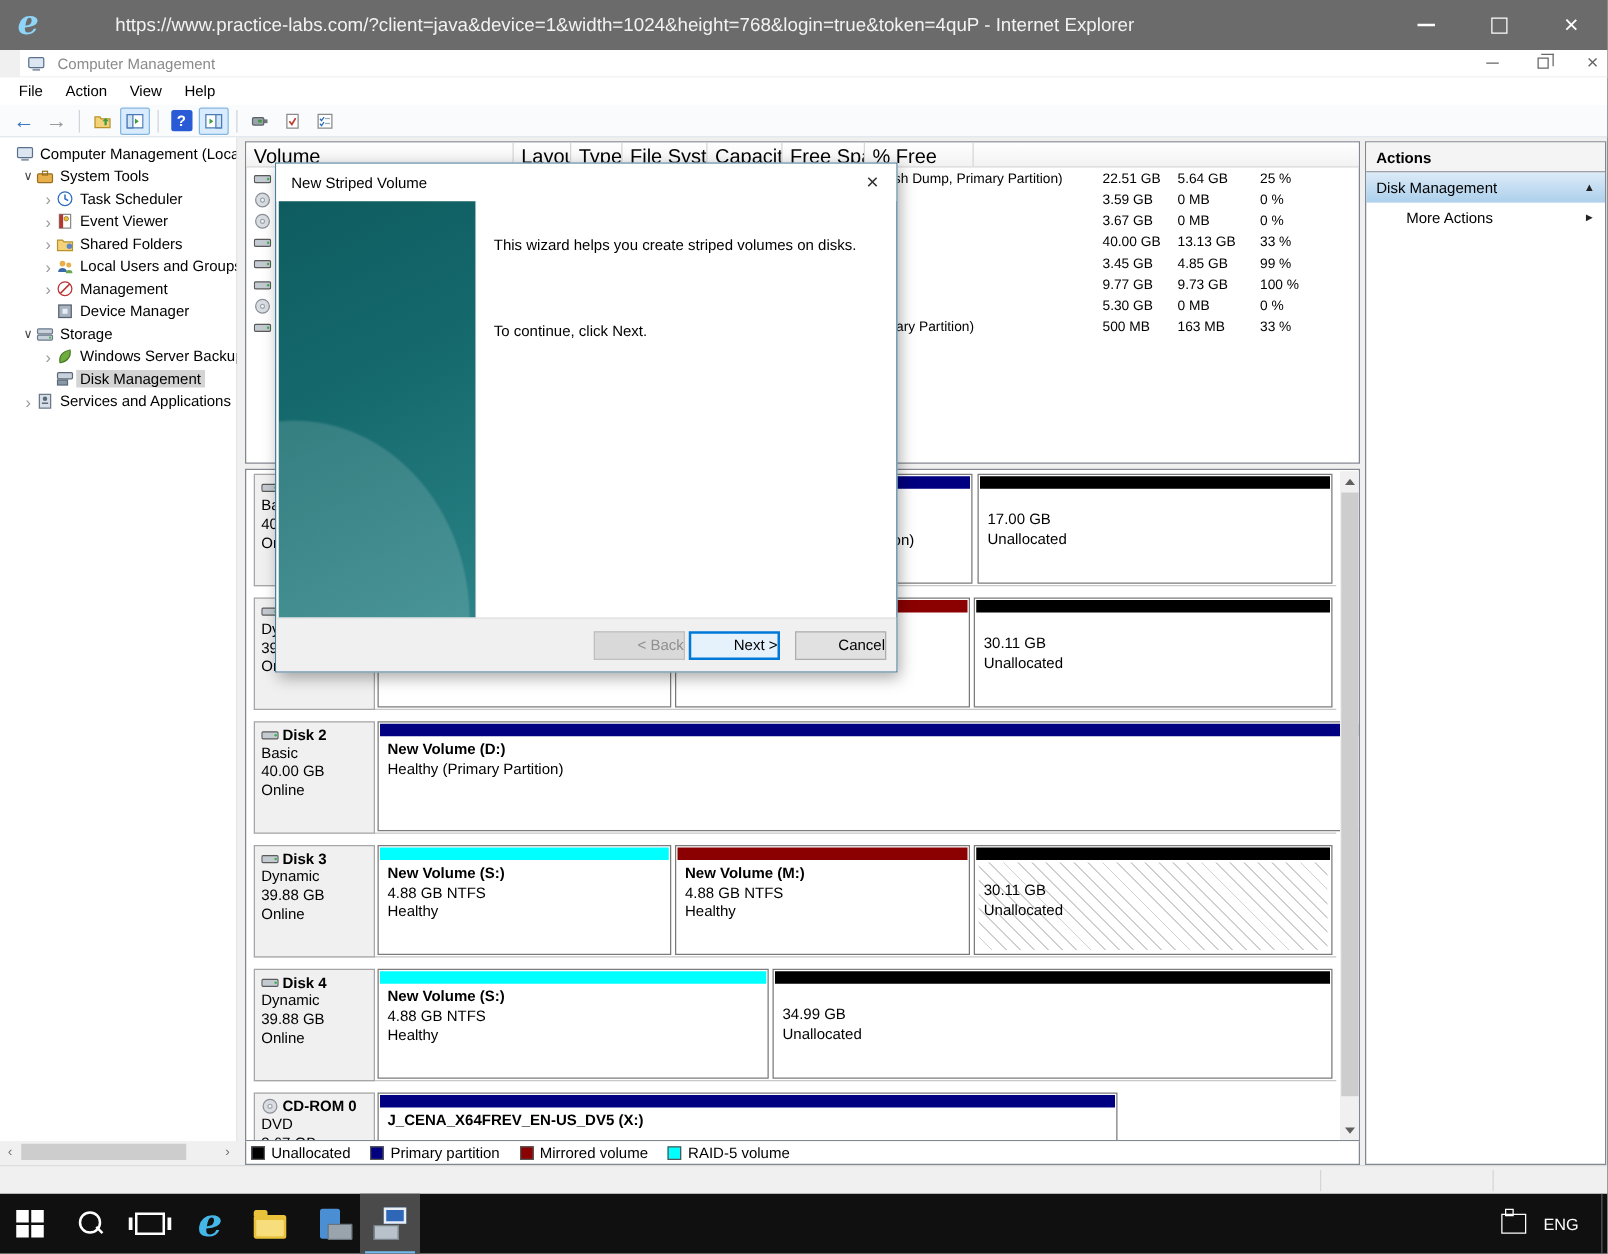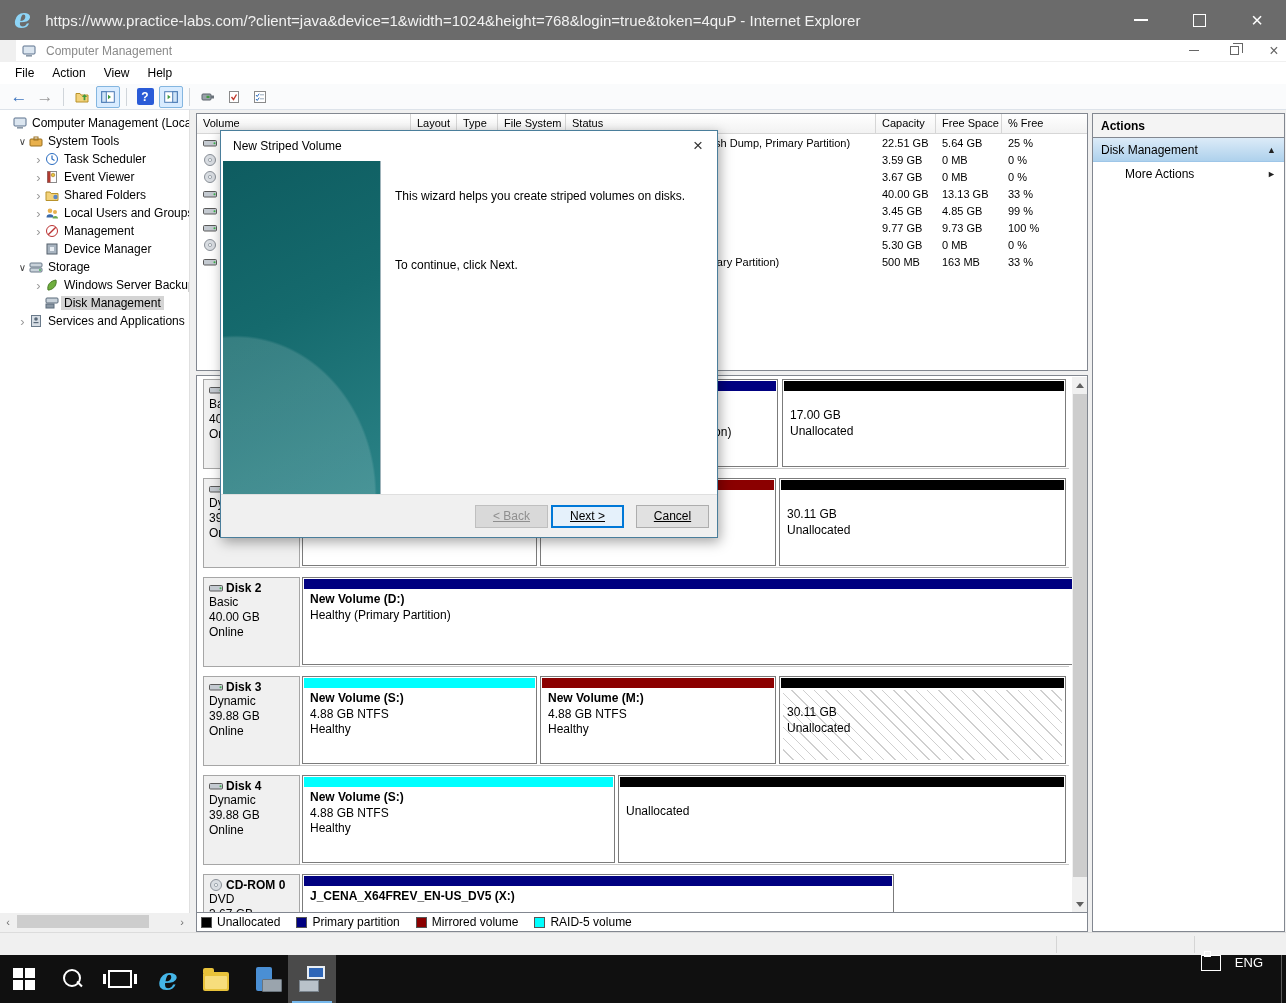--- a/index.html
+++ b/index.html
@@ -3,21 +3,21 @@
 <meta charset="utf-8">
 <style>
   html,body{margin:0;padding:0;background:#444;}
   *{box-sizing:border-box;font-family:"Liberation Sans",sans-serif;}
   #app{position:relative;width:1286px;height:1003px;background:#f0f0f0;overflow:hidden;margin:0 auto;}
   .abs{position:absolute;}
 
   
   #ie-bar{left:0;top:0;width:1286px;height:40px;background:#6b6b6b;color:#fff;display:flex;align-items:center;}
   #ie-logo{font-family:"DejaVu Serif",serif;font-style:italic;font-weight:bold;font-size:27px;color:#8ed5f7;margin:0 14px 2px 14px;line-height:40px;}
-  #ie-url{font-size:15px;color:#f2f2f2;white-space:nowrap;}
+  #ie-url{font-size:15px;color:#f2f2f2;white-space:nowrap;margin-left:47px;}
   #ie-controls{margin-left:auto;display:flex;height:40px;}
   .ie-ctl{width:58px;height:40px;display:flex;align-items:center;justify-content:center;color:#fff;font-size:15px;}
   .ie-ctl .sq{width:13px;height:13px;border:1.5px solid #fff;display:inline-block;}
   .ie-ctl .mn{width:14px;height:2px;background:#fff;display:inline-block;}
   .ie-ctl .cl{font-size:20px;line-height:20px;}
 
   
   #cm-title{left:16px;top:40px;width:1286px;height:22px;background:#fff;display:flex;align-items:center;border-bottom:1px solid #f0f0f0;}
   #cm-title .title-txt{color:#8a8a8a;font-size:12px;margin-left:8px;}
   #cm-controls{margin-left:auto;display:flex;align-items:center;height:22px;margin-right:8px;}
@@ -43,21 +43,21 @@
   .tree-ico{width:16px;flex:0 0 16px;display:flex;align-items:center;}
   .tree-label{padding:0 3px;}
   .tree-label.sel{background:#d4d4d4;}
   #tree-hscroll{left:0;top:913px;width:190px;height:17px;background:#f0f0f0;display:flex;align-items:center;}
   .hs-arrow{width:16px;text-align:center;color:#707070;font-size:11px;}
   .hs-thumb{position:absolute;left:17px;top:2px;width:132px;height:13px;background:#cdcdcd;}
 
   
   #vol-panel{left:196px;top:113px;width:892px;height:258px;background:#fff;border:1px solid #828790;overflow:hidden;}
   #vol-header{display:flex;height:20px;background:linear-gradient(#ffffff,#f2f2f2);border-bottom:1px solid #d6d6d6;}
-  .vh-cell{font-size:11px;padding:3px 0 0 6px;border-right:1px solid #d6d6d6;overflow:hidden;white-space:nowrap;}
+  .vh-cell{font-size:16px;padding:3px 0 0 6px;border-right:1px solid #d6d6d6;overflow:hidden;white-space:nowrap;}
   .vol-row{display:flex;height:17px;align-items:center;}
   .vr-cell{font-size:11px;padding-left:6px;white-space:nowrap;overflow:hidden;flex:0 0 auto;height:17px;display:flex;align-items:center;}
   .vr-name svg{margin-right:3px;flex:0 0 14px;}
 
   
   #disk-panel{left:196px;top:375px;width:892px;height:538px;background:#fff;border:1px solid #828790;overflow:hidden;}
   .disk-row{position:absolute;left:6px;width:866px;height:90px;border-bottom:1px solid #c8c8c8;}
   .disk-label{position:absolute;left:0;top:0;width:97px;height:90px;background:#f0f0f0;border:1px solid #a6a6a6;padding:3px 0 0 5px;}
   .dl-name{font-size:12px;font-weight:bold;display:flex;align-items:center;gap:3px;}
   .dl-line{font-size:12px;line-height:15px;}
@@ -107,21 +107,21 @@
   .tk-taskview:after{content:"";position:absolute;right:-7px;top:2px;width:3px;height:10px;background:#fff;}
   .tk-ie{font-family:"DejaVu Serif",serif;font-style:italic;font-weight:bold;font-size:31px;color:#45b6e8;line-height:31px;}
   .tk-folder{position:relative;width:26px;height:19px;background:#e8c23a;border-radius:2px;margin-top:5px;}
   .tk-folder:before{content:"";position:absolute;left:0;top:-4px;width:11px;height:5px;background:#e8c23a;border-radius:2px 2px 0 0;}
   .tk-folder:after{content:"";position:absolute;left:2px;top:4px;right:2px;bottom:2px;background:#f7dd7c;border-radius:1px;}
   .tk-srv{position:relative;width:16px;height:24px;background:#4a8fd4;border-radius:2px;}
   .tk-srv:after{content:"";position:absolute;left:6px;top:12px;width:18px;height:11px;background:#9aa4ad;border:1px solid #6a747d;border-radius:1px;}
   .tk-cm{position:relative;width:26px;height:26px;}
   .tk-cm .cm-mon{position:absolute;right:0;top:0;width:18px;height:13px;background:#2e66b8;border:2px solid #e8eef4;}
   .tk-cm .cm-tower{position:absolute;left:0;bottom:0;width:20px;height:12px;background:#b9c2ca;border:1px solid #7a848d;}
-  .tk-right{margin-left:auto;display:flex;align-items:flex-start;height:48px;}
+  .tk-right{margin-left:auto;display:flex;align-items:center;height:48px;}
   .tk-net{position:relative;width:20px;height:16px;border:1.5px solid #fff;margin-right:14px;}
   .tk-net:before{content:"";position:absolute;left:2px;top:-5px;width:5px;height:4px;border:1px solid #fff;}
   .tk-lang{color:#fff;font-size:13px;margin-right:18px;}
   .tk-desk{width:1px;height:48px;background:#5a5a5a;margin-right:4px;}
 
   
   #wizard{left:220px;top:130px;width:498px;height:408px;background:#fff;border:1px solid #4a7e9b;box-shadow:2px 4px 12px rgba(0,0,0,0.35);z-index:50;}
   #wiz-titlebar{position:absolute;left:0;top:0;right:0;height:30px;background:#fff;}
   #wiz-title{font-size:12px;line-height:30px;padding-left:12px;}
   #wiz-close{position:absolute;right:8px;top:4px;width:22px;height:22px;text-align:center;font-size:17px;line-height:22px;color:#333;}
@@ -129,21 +129,21 @@
     background:radial-gradient(ellipse 150% 80% at 8% 100%,rgba(255,255,255,0.14) 0 59%,rgba(255,255,255,0) 60%),
                linear-gradient(155deg,#0e5c60 0%,#156a6d 45%,#2b8387 100%);
     border-right:1px solid #9fb3ba;}
   #wiz-body{position:absolute;left:160px;top:30px;right:2px;height:335px;background:#fff;padding:16px 16px 0 14px;}
   #wiz-heading{font-size:15px;font-weight:bold;line-height:19px;width:315px;}
   .wiz-p{font-size:12px;line-height:15px;width:305px;}
   #wiz-p1{margin-top:12px;}
   #wiz-p2{margin-top:6px;}
   #wiz-p3{margin-top:54px;}
   #wiz-foot{position:absolute;left:0;bottom:0;right:0;height:43px;background:#f0f0f0;border-top:1px solid #dfdfdf;}
-  .wiz-btn{position:absolute;top:10px;width:73px;height:23px;font-size:12px;text-align:center;line-height:21px;text-decoration:underline;}
+  .wiz-btn{position:absolute;top:10px;width:73px;height:23px;font-size:12px;text-align:right;line-height:21px;}
   #btn-back{left:254px;background:#d9d9d9;border:1px solid #bfbfbf;color:#8f8f8f;}
   #btn-next{left:330px;background:#e5f1fb;border:2px solid #0078d7;line-height:19px;color:#000;}
   #btn-cancel{left:415px;background:#e1e1e1;border:1px solid #adadad;color:#000;}
 </style>
 </head>
 <body>
 
 <div id="app">
 
   <div id="ie-bar" class="abs">
@@ -389,21 +389,20 @@
     <span class="hs-arrow">›</span>
     <span class="hs-thumb"></span>
   </div>
 
   <div id="vol-panel" class="abs">
     <div id="vol-header">
         <div class="vh-cell" style="width: 214px; flex: 0 0 214px;">Volume</div>
         <div class="vh-cell" style="width: 46px; flex: 0 0 46px;">Layout</div>
         <div class="vh-cell" style="width: 41px; flex: 0 0 41px;">Type</div>
         <div class="vh-cell" style="width: 68px; flex: 0 0 68px;">File System</div>
-        <div class="vh-cell" style="width: 310px; flex: 0 0 310px;">Status</div>
         <div class="vh-cell" style="width: 60px; flex: 0 0 60px;">Capacity</div>
         <div class="vh-cell" style="width: 66px; flex: 0 0 66px;">Free Space</div>
         <div class="vh-cell" style="width: 87px; flex: 0 0 87px;">% Free</div>
       </div>
     <div id="vol-rows">
         <div class="vol-row">
           <div class="vr-cell vr-name" style="width: 214px; flex: 0 0 214px;">
             <svg width="14" height="14" viewBox="0 0 14 14">
               <rect x="0.5" y="4.5" width="13" height="5.5" rx="1" fill="#c4cad1" stroke="#5a5a5a"></rect>
               <circle cx="11.5" cy="7.2" r="1" fill="#39b54a"></circle>
@@ -694,20 +693,21 @@
               <div class="part-bar" style="background: rgb(0, 255, 255);"></div>
               <div class="part-body">
                 <div class="pname">New Volume  (S:)</div>
                 <div>4.88 GB NTFS</div>
                 <div>Healthy</div>
               </div>
             </div>
             <div class="part" style="left: 316px; width: 448px;">
               <div class="part-bar" style="background: rgb(0, 0, 0);"></div>
               <div class="part-body unalloc-txt">
+                <div>34.99 GB</div>
                 <div>Unallocated</div>
               </div>
             </div>
           </div>
         </div>
         <div class="disk-row" style="top: 498px;">
           <div class="disk-label">
             <div class="dl-name">
               <svg width="14" height="14" viewBox="0 0 14 14">
                 <circle cx="7" cy="7" r="5.5" fill="#d9dde2" stroke="#8a9098"></circle>

